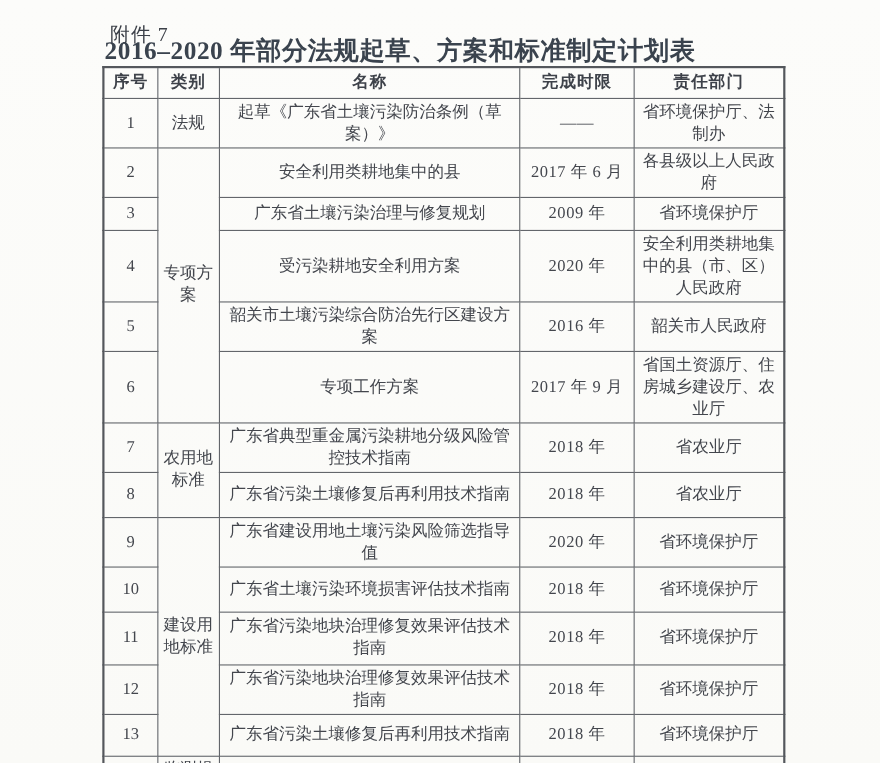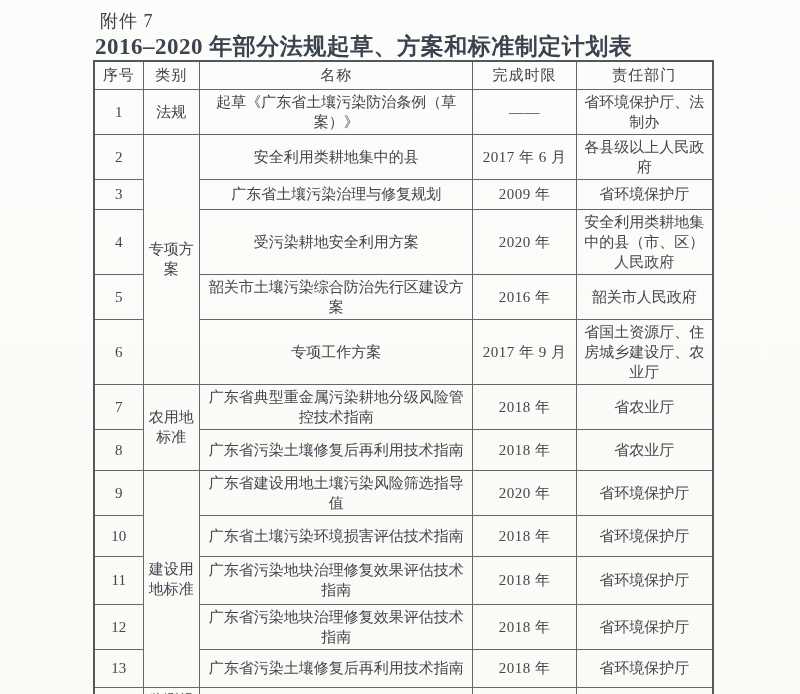--- a/index.html
+++ b/index.html
@@ -10,21 +10,21 @@
     color: #43464d;
     overflow: hidden;
   }
   .page {
     position: relative;
     width: 800px; height: 694px;
     background: linear-gradient(180deg, #fcfcfa 0%, #fafaf7 100%);
   }
   .attachment {
     position: absolute;
-    left: 100px; top: 9px;
+    left: 100px; top: 19px;
     font-size: 18px;
     letter-spacing: 1px;
     color: #3c4048;
   }
   .title {
     position: absolute;
     left: 95px; top: 31px;
     width: 622px;
     text-align: left;
     font-size: 23px;
@@ -55,21 +55,21 @@
   th.col2, td.cell-name { width: 262px; }
   th.col3, td.cell-deadline { width: 99px; }
   th.col4, td.cell-dept { width: 131px; padding: 2px 13px; }
   td.cell-name {
     text-align: left;
     padding: 2px 11px;
     margin-left: 20px;
   }
   thead tr { height: 28px; }
   th {
-    font-weight: normal;
+    font-weight: bold;
     font-size: 15px;
     color: #3e424a;
     letter-spacing: 1px;
   }
   td.cell-deadline { letter-spacing: 0.5px; }
 </style>
 </head>
 <body>
 
 <div class="page">

